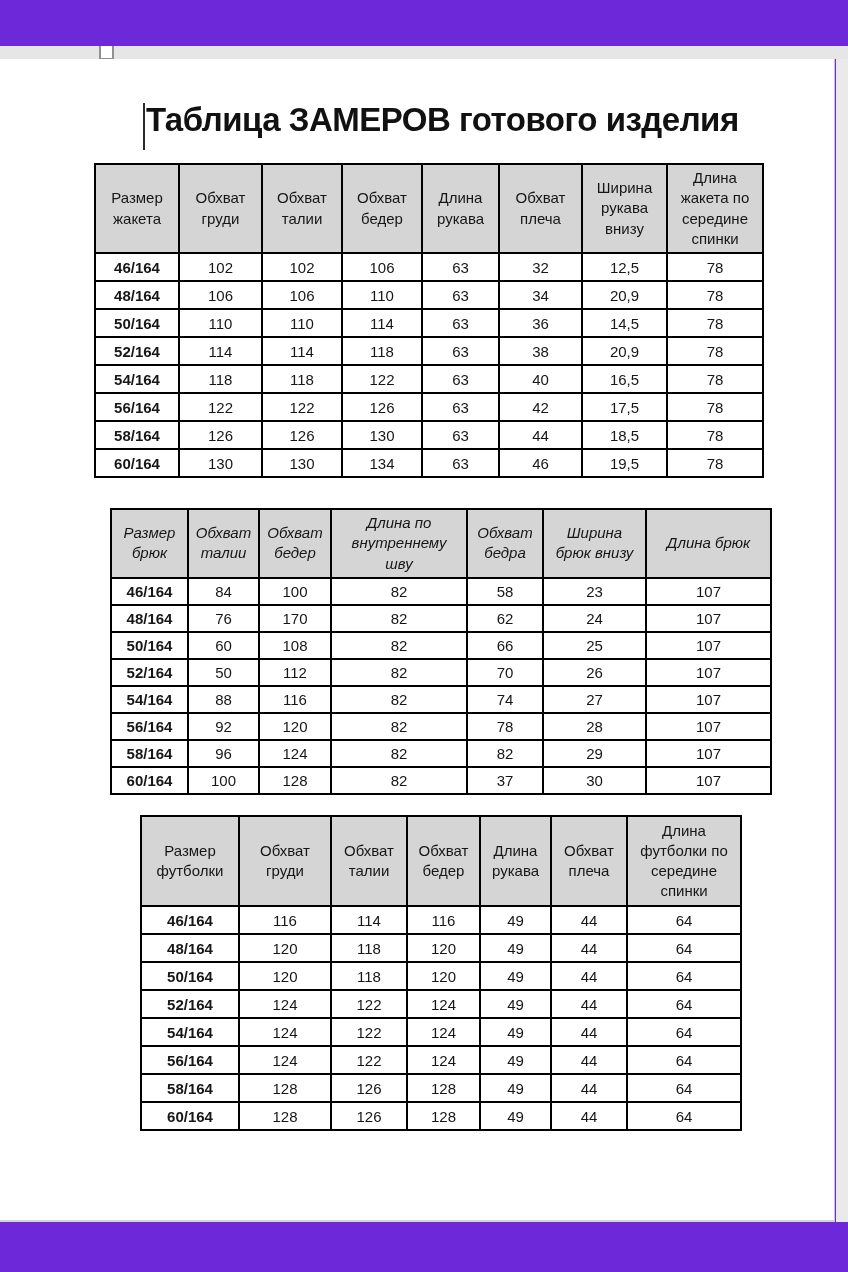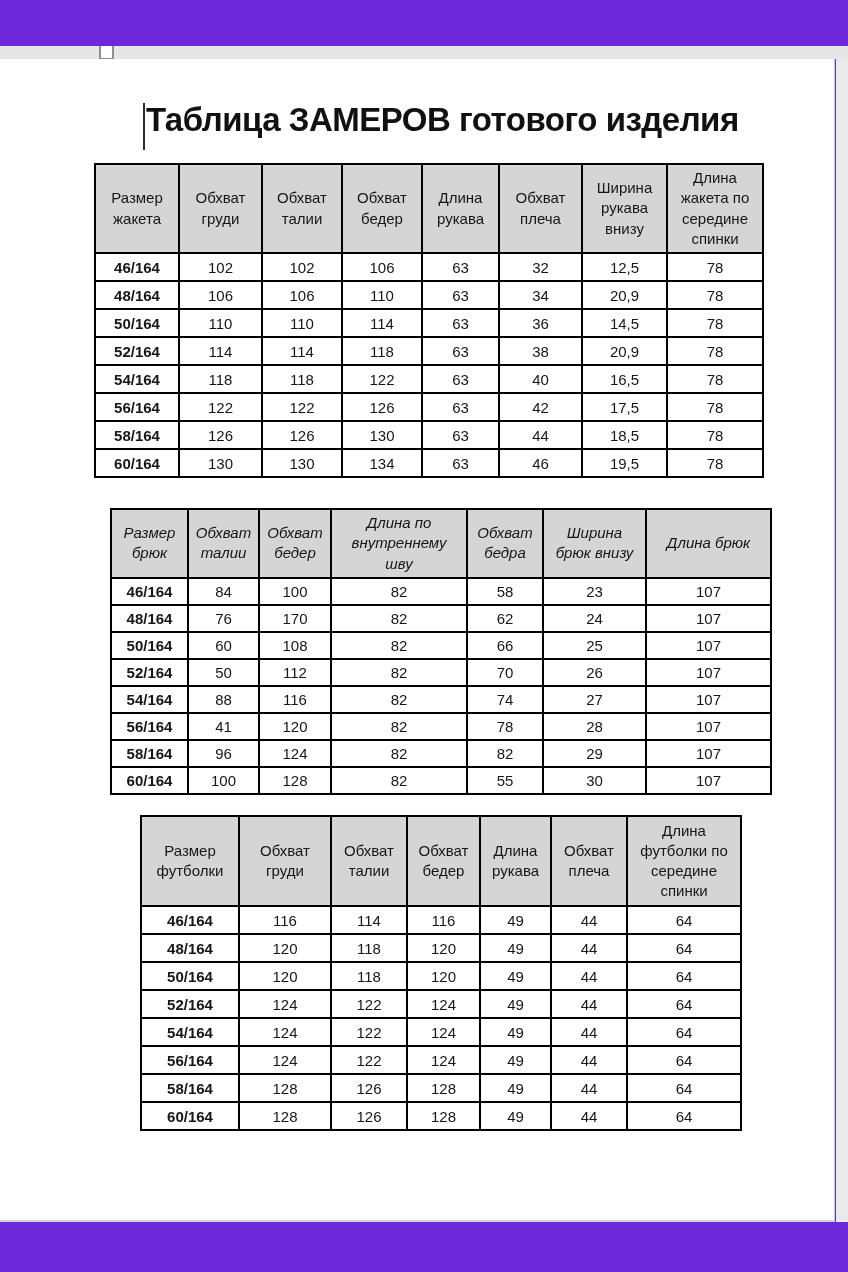--- a/index.html
+++ b/index.html
@@ -238,42 +238,42 @@
             <td>54/164</td>
             <td>88</td>
             <td>116</td>
             <td>82</td>
             <td>74</td>
             <td>27</td>
             <td>107</td>
           </tr>
           <tr>
             <td>56/164</td>
-            <td>41</td>
+            <td>92</td>
             <td>120</td>
             <td>82</td>
             <td>78</td>
             <td>28</td>
             <td>107</td>
           </tr>
           <tr>
             <td>58/164</td>
             <td>96</td>
             <td>124</td>
             <td>82</td>
             <td>82</td>
             <td>29</td>
             <td>107</td>
           </tr>
           <tr>
             <td>60/164</td>
             <td>100</td>
             <td>128</td>
             <td>82</td>
-            <td>55</td>
+            <td>37</td>
             <td>30</td>
             <td>107</td>
           </tr>
         </tbody>
       </table>
     <table class="table-tshirt">
         <colgroup>
           <col>
           <col>
           <col>

